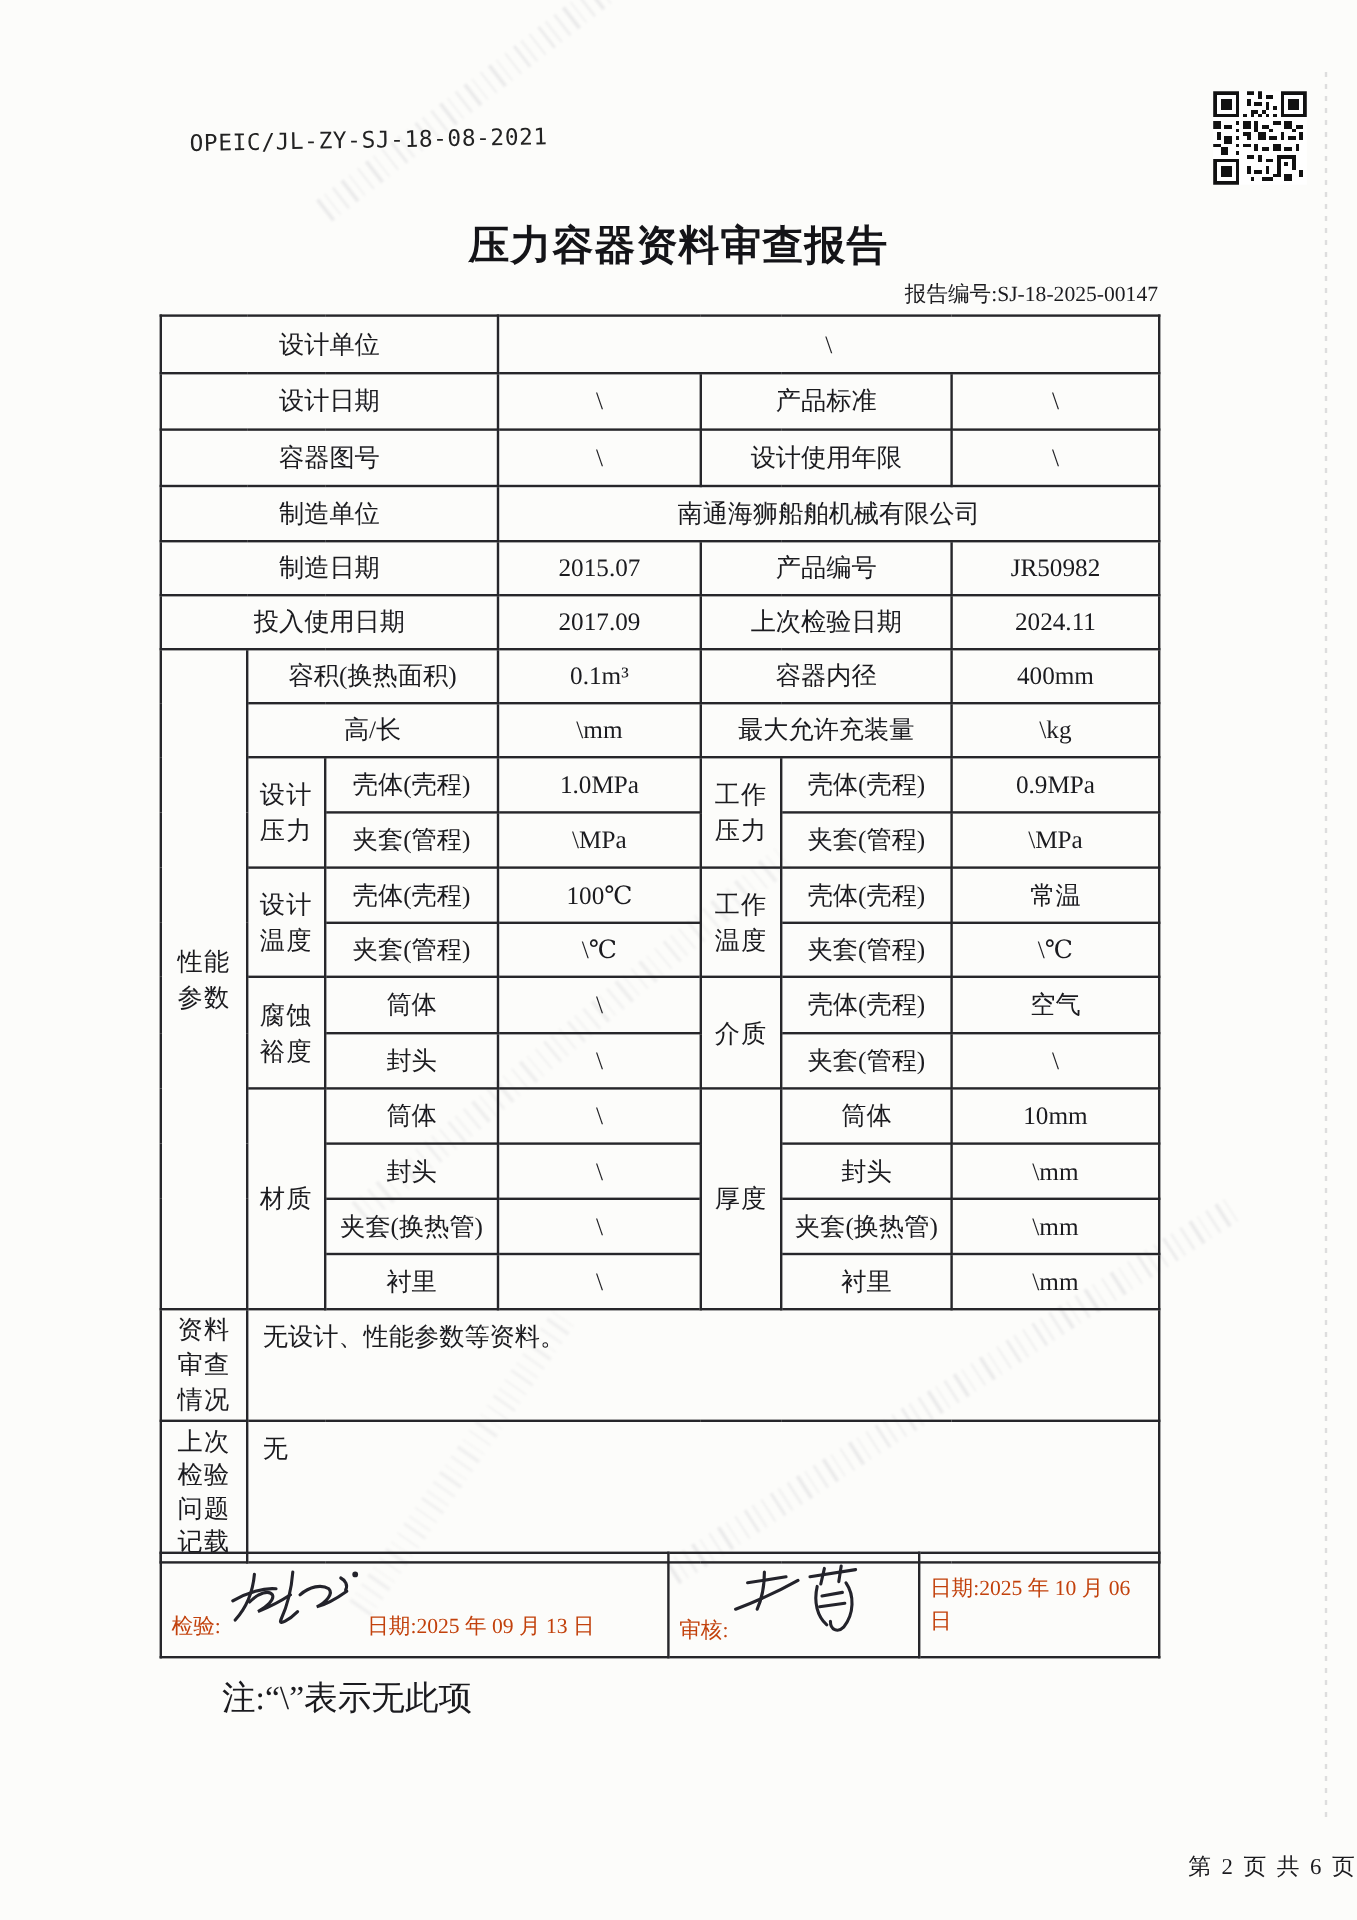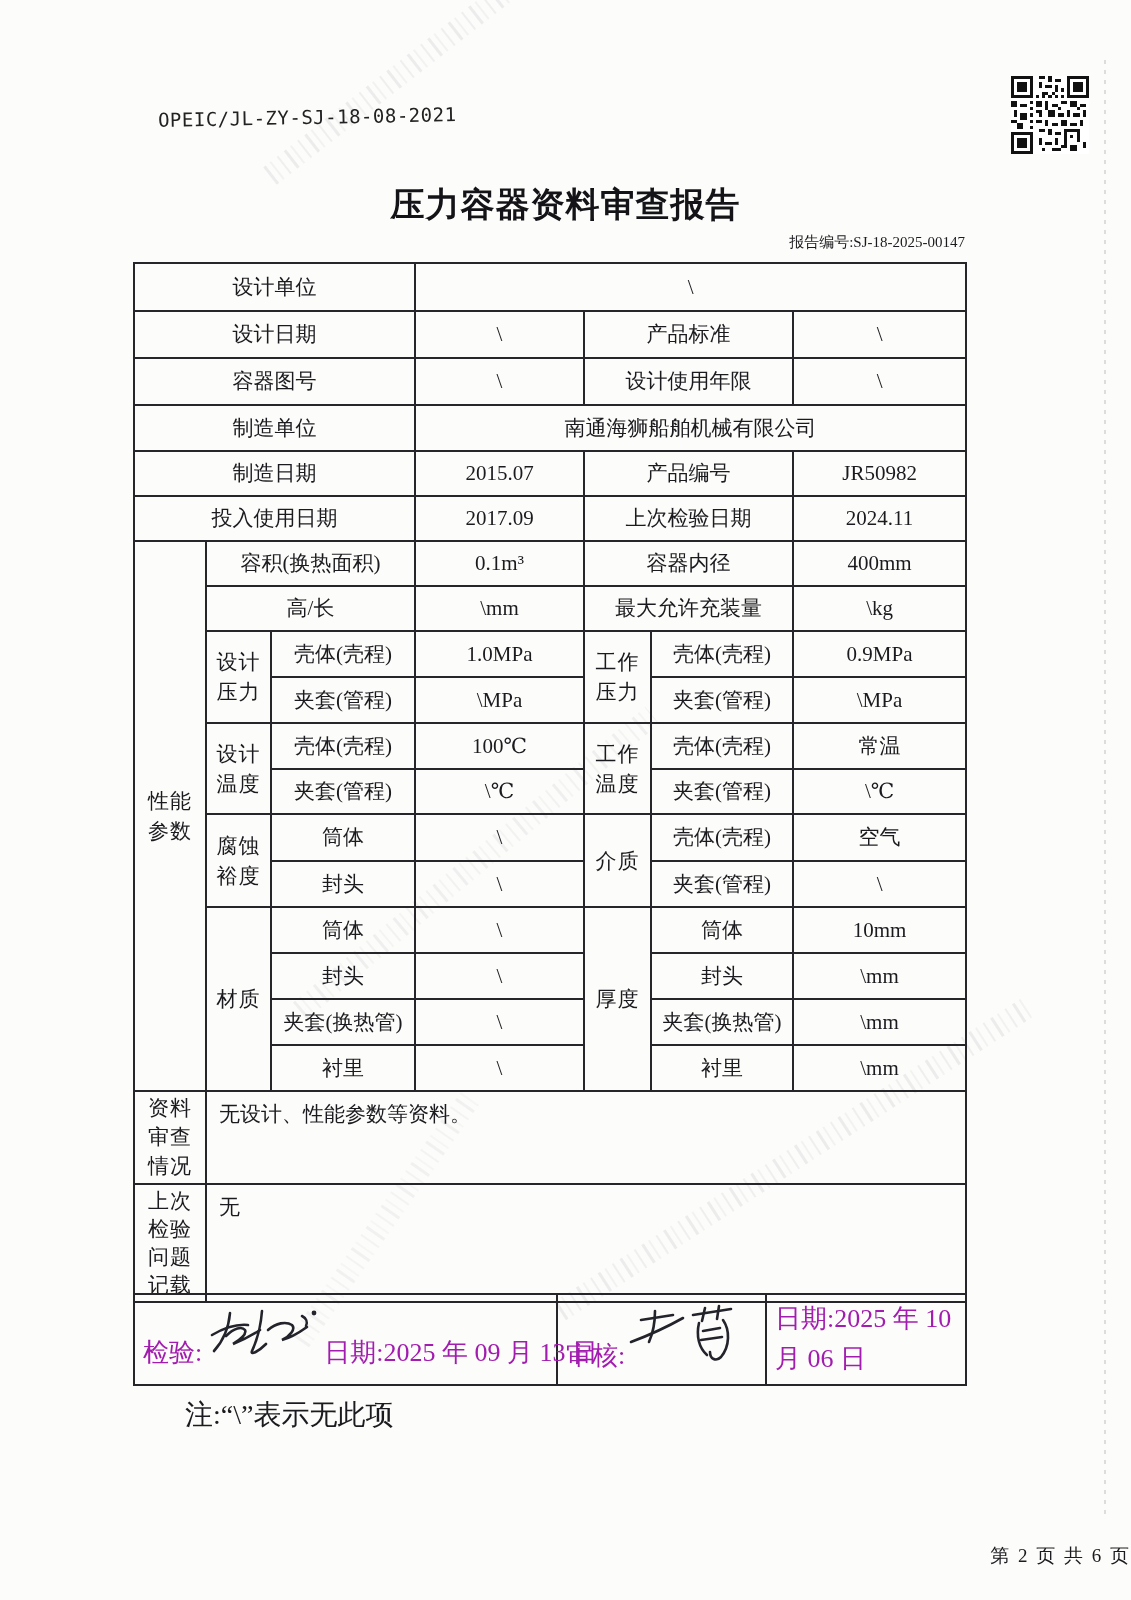--- a/index.html
+++ b/index.html
@@ -17,43 +17,43 @@
     font-size:19px; letter-spacing:0.5px; color:#222;
     transform:rotate(-1.1deg);
   }
   .title {
     position:absolute; left:0; top:182px; width:100%;
     text-align:center; font-size:34px; font-weight:bold;
     letter-spacing:1px; color:#141418;
   }
   .report-no {
     position:absolute; right:166px; top:233px;
-    font-size:15px; color:#1b1b1f;
+    font-size:18px; color:#1b1b1f;
   }
   .qr { position:absolute; left:1011px; top:76px; }
   
   .form-table {
     position:absolute; left:133px; top:262px;
     border-collapse:collapse; table-layout:fixed; width:832px;
   }
   .form-table td {
     border:2px solid #26262a; text-align:center; vertical-align:middle;
     font-size:21px; line-height:1.35; padding:2px 6px;
     word-break:break-all; color:#1b1b1f;
   }
   tr.h46 { height:46px; }
   td.vlabel { line-height:30px; letter-spacing:1px; }
   td.topleft { text-align:left; vertical-align:top; padding:8px 12px; }
   .sig-table {
     position:absolute; left:133px; top:1293px;
     border-collapse:collapse; table-layout:fixed; width:832px;
   }
   .sig-table td {
-    border:2px solid #26262a; font-size:26px; vertical-align:middle;
-    padding:4px 8px; color:#a21caf;margin-top:16px;
+    border:2px solid #26262a; font-size:18px; vertical-align:middle;
+    padding:4px 8px; color:#c2410c;margin-top:16px;
   }
   .sig-cell { display:flex; align-items:flex-end; gap:0; }
   .sig-label { white-space:nowrap; padding-bottom:6px; }
   .sig-svg { margin-bottom:8px; flex:0 0 auto; }
   .sig-date { white-space:nowrap; padding-bottom:6px; }
   .date-cell { line-height:1.55; text-align:left; }
   
   .note { position:absolute; left:185px; top:1396px; font-size:28px; }
   .page-footer {
     position:absolute; left:0; top:1543px; width:100%;

